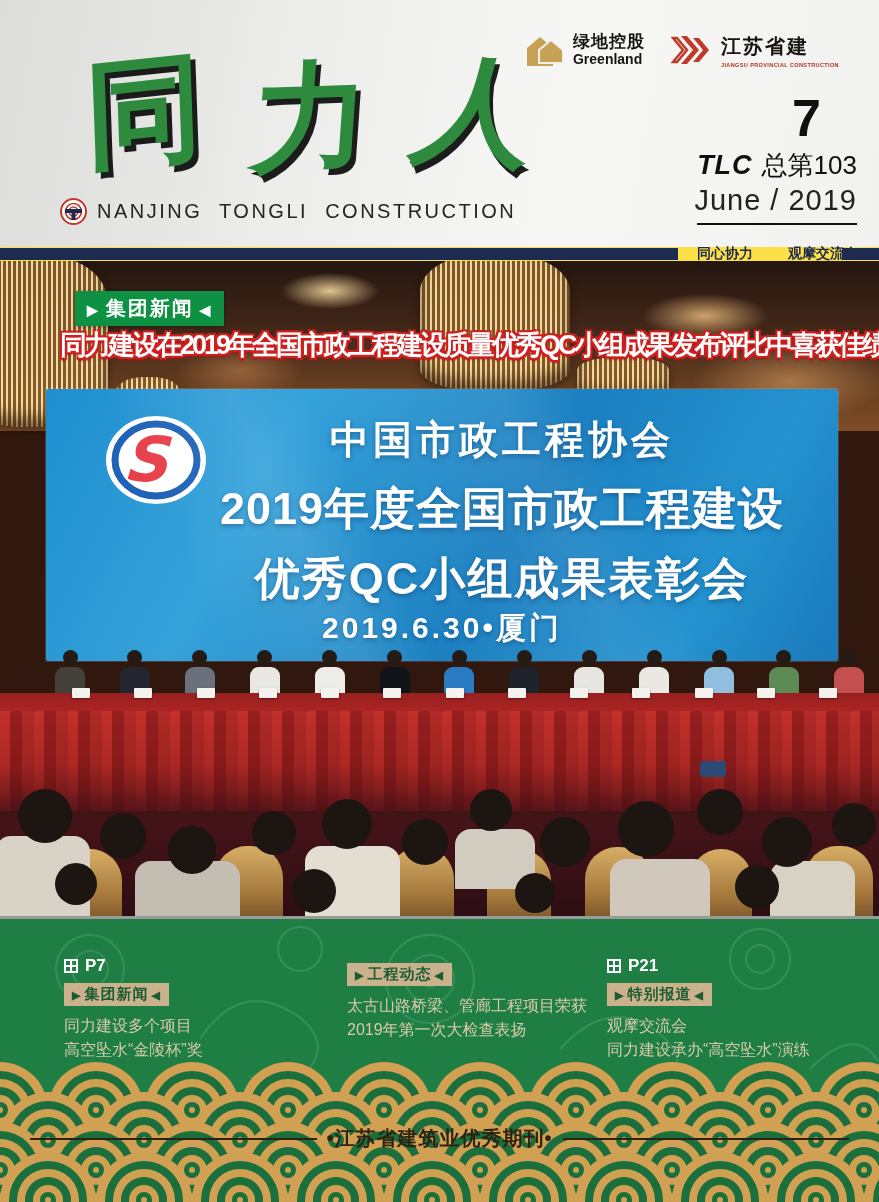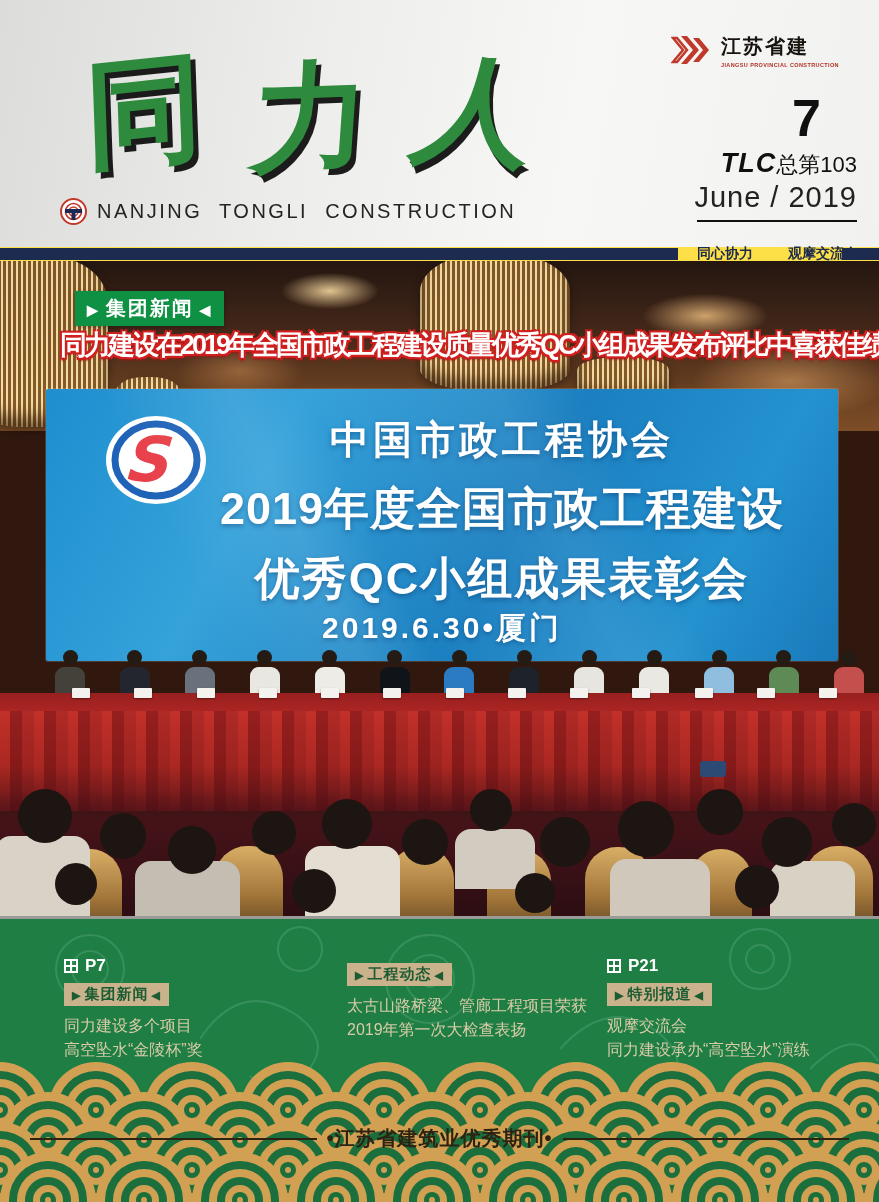--- a/index.html
+++ b/index.html
@@ -31,23 +31,23 @@
   }
   .masthead span:nth-child(1){ transform:rotate(-6deg) skewX(-4deg); }
   .masthead span:nth-child(2){ transform:rotate(-2deg) translateY(6px) skewX(-6deg); }
   .masthead span:nth-child(3){ transform:rotate(5deg) skewX(-8deg); }
 
   .subtitle { position:absolute; left:60px; top:198px; display:flex; align-items:center; gap:10px; }
   .subtitle-text { font-size:20px; font-weight:500; color:#242424; letter-spacing:2.5px; word-spacing:9px; }
 
   .issue { position:absolute; right:22px; top:92px; width:180px; text-align:right; color:#101010; }
   .issue-no { font-size:52px; font-weight:900; line-height:1; padding-right:36px; }
-  .issue-line2 { display:flex; justify-content:flex-end; align-items:baseline; margin-top:4px; }
+  .issue-line2 { display:flex; justify-content:flex-end; align-items:baseline; gap:9px; margin-top:4px; }
   .issue-tlc { font-size:27px; font-weight:900; font-style:italic; letter-spacing:1px; }
-  .issue-vol { font-size:22px; font-weight:500; }
+  .issue-vol { font-size:26px; font-weight:500; }
   .issue-date { font-size:29px; font-weight:400; letter-spacing:1px; color:#222; margin-top:1px; }
   .issue-rule { width:160px; border-top:2px solid #101010; margin:6px 0 0 auto; }
 
   
   .strip { position:absolute; left:0; top:247px; width:879px; height:14px; background:#fde047; }
   .strip-bar { position:absolute; left:0; top:1px; width:678px; height:12px; background:#1d2b50; }
   .strip-end { position:absolute; right:0; top:1px; width:37px; height:12px; background:#1d2b50; }
   .slogan { position:absolute; top:-2px; font-size:14px; font-weight:900; color:#1d2b50; }
   .slogan-1 { left:697px; } .slogan-2 { left:788px; }
 
@@ -148,20 +148,30 @@
   .journal-text { color:#2e2212; font-size:20px; font-weight:900; letter-spacing:1px; white-space:nowrap; }
 </style>
 </head>
 <body>
 
 <div class="page">
 
   <div class="header">
 
     <div class="logos">
+      <div class="logo-block">
+        <svg width="42" height="40" viewBox="0 0 42 40">
+          <polygon points="4,18 17,7 30,18 30,36 4,36" fill="#c8a254"></polygon>
+          <polygon points="16,20 28,10 40,20 40,33 16,33" fill="#c8a254" stroke="#f1f1ef" stroke-width="2"></polygon>
+        </svg>
+        <div>
+          <div class="logo-text-cn">绿地控股</div>
+          <div class="logo-text-en">Greenland</div>
+        </div>
+      </div>
       <div class="logo-block">
         <svg width="42" height="40" viewBox="0 0 42 40">
           <polygon points="6,8 16,20 6,32 2,32 12,20 2,8" fill="none" stroke="#c0392b" stroke-width="2.5"></polygon>
           <polygon points="16,6 28,20 16,34 10,34 22,20 10,6" fill="#c0392b"></polygon>
           <polygon points="28,8 38,20 28,32 22,32 32,20 22,8" fill="#c0392b"></polygon>
         </svg>
         <div>
           <div class="jiangsu-cn">江苏省建</div>
           <div class="logo-text-en-tiny">JIANGSU PROVINCIAL CONSTRUCTION</div>
         </div>

